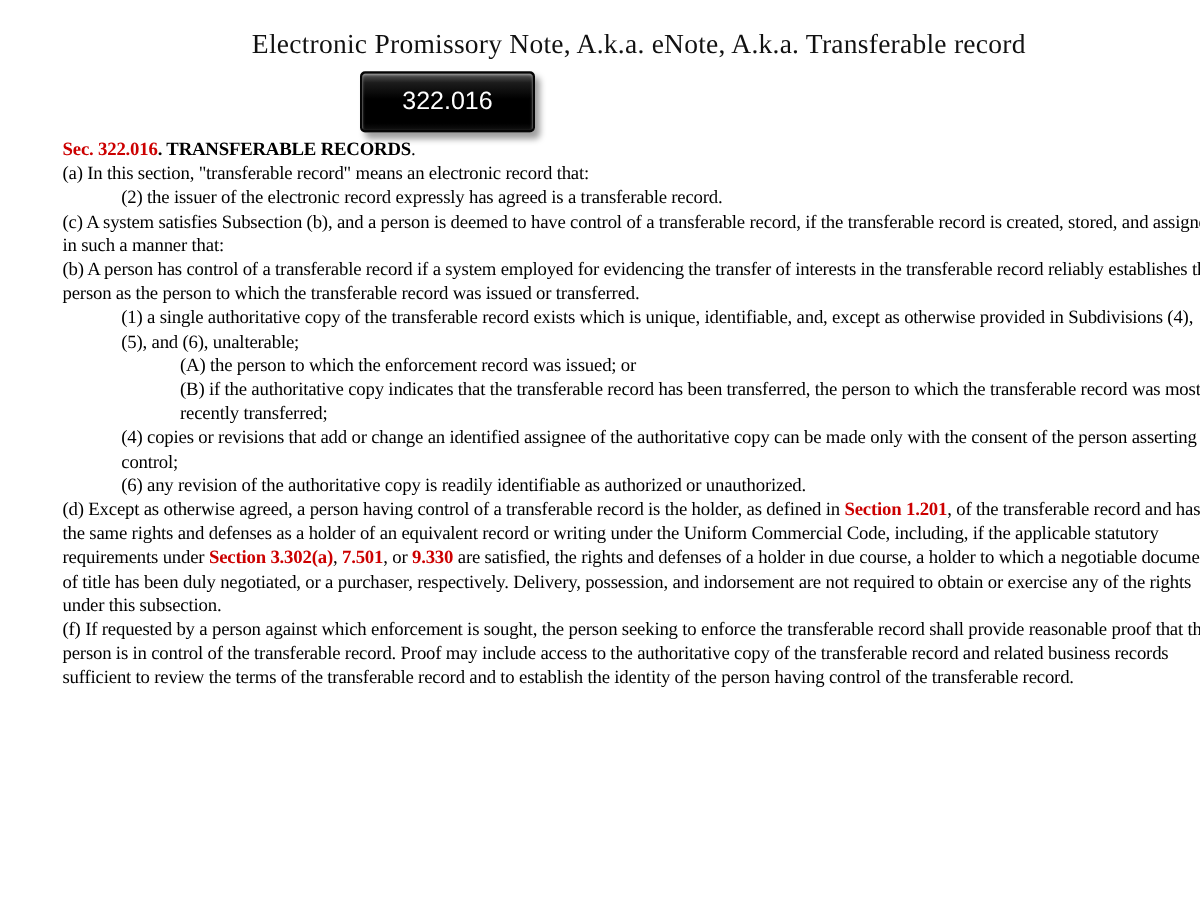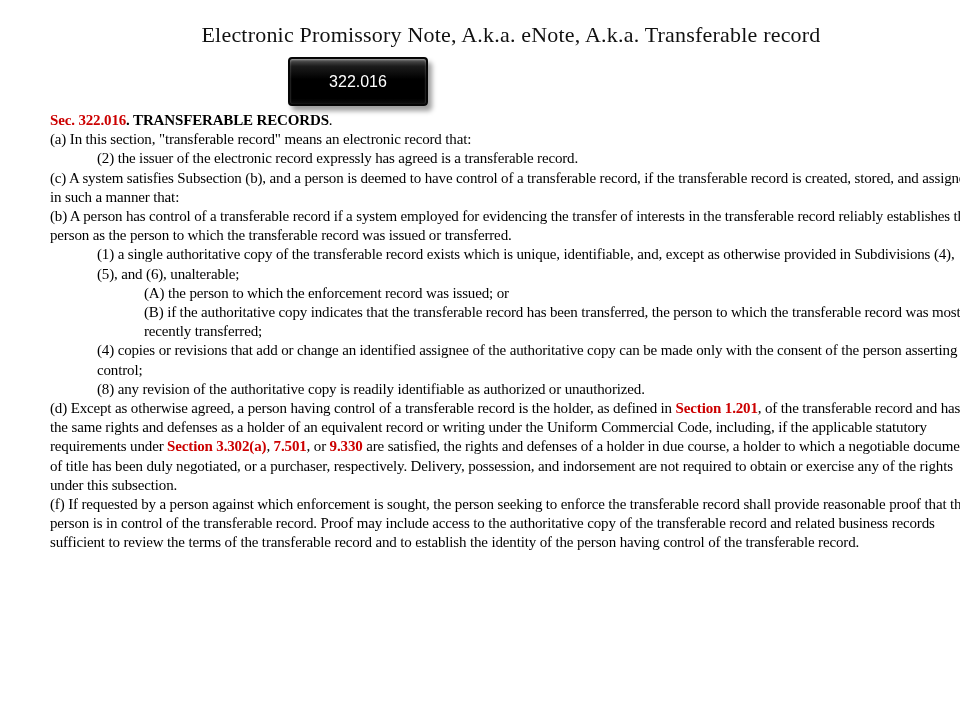--- a/index.html
+++ b/index.html
@@ -37,21 +37,21 @@
     background: linear-gradient(180deg, #5a5a5a 0%, #1c1c1c 16%, #000000 45%, #000000 88%, #101010 100%);
     border: 2px solid #050505;
     border-radius: 4px;
     box-shadow: 4px 5px 5px #9f9f9f, inset 0 1px 2px rgba(255,255,255,0.45);
     display: flex;
     align-items: center;
     justify-content: center;
   }
   .badge-label {
     font-family: "Liberation Sans", "DejaVu Sans", sans-serif;
-    font-size: 16px;
+    font-size: 20px;
     color: #ffffff;
   }
   .body {
     padding: 0 1px 0 33px;
   }
   .para {
     margin: 0;
     font-size: 15px;
     line-height: 19.2px;
     letter-spacing: -0.15px;
@@ -79,17 +79,17 @@
   <div class="body">
       <p class="para indent-0"><span class="seg-red-bold">Sec. 322.016</span><span class="seg-bold">. </span><span class="seg-bold">TRANSFERABLE RECORDS</span><span class="seg-normal">.</span></p>
       <p class="para indent-0"><span class="seg-normal">(a) In this section, "transferable record" means an electronic record that:</span></p>
       <p class="para indent-1"><span class="seg-normal">(2) the issuer of the electronic record expressly has agreed is a transferable record.</span></p>
       <p class="para indent-0"><span class="seg-normal">(c) A system satisfies Subsection (b), and a person is deemed to have control of a transferable record, if the transferable record is created, stored, and assigned in such a manner that:</span></p>
       <p class="para indent-0"><span class="seg-normal">(b) A person has control of a transferable record if a system employed for evidencing the transfer of interests in the transferable record reliably establishes that person as the person to which the transferable record was issued or transferred.</span></p>
       <p class="para indent-1"><span class="seg-normal">(1) a single authoritative copy of the transferable record exists which is unique, identifiable, and, except as otherwise provided in Subdivisions (4), (5), and (6), unalterable;</span></p>
       <p class="para indent-2"><span class="seg-normal">(A) the person to which the enforcement record was issued; or</span></p>
       <p class="para indent-2"><span class="seg-normal">(B) if the authoritative copy indicates that the transferable record has been transferred, the person to which the transferable record was most recently transferred;</span></p>
       <p class="para indent-1"><span class="seg-normal">(4) copies or revisions that add or change an identified assignee of the authoritative copy can be made only with the consent of the person asserting control;</span></p>
-      <p class="para indent-1"><span class="seg-normal">(8) any revision of the authoritative copy is readily identifiable as authorized or unauthorized.</span></p>
+      <p class="para indent-1"><span class="seg-normal">(6) any revision of the authoritative copy is readily identifiable as authorized or unauthorized.</span></p>
       <p class="para indent-0"><span class="seg-normal">(d) Except as otherwise agreed, a person having control of a transferable record is the holder, as defined in </span><span class="seg-red-bold">Section 1.201</span><span class="seg-normal">, of the transferable record and has the same rights and defenses as a holder of an equivalent record or writing under the Uniform Commercial Code, including, if the applicable statutory requirements under </span><span class="seg-red-bold">Section 3.302(a)</span><span class="seg-normal">, </span><span class="seg-red-bold">7.501</span><span class="seg-normal">, or </span><span class="seg-red-bold">9.330</span><span class="seg-normal"> are satisfied, the rights and defenses of a holder in due course, a holder to which a negotiable document of title has been duly negotiated, or a purchaser, respectively. Delivery, possession, and indorsement are not required to obtain or exercise any of the rights under this subsection.</span></p>
       <p class="para indent-0"><span class="seg-normal">(f) If requested by a person against which enforcement is sought, the person seeking to enforce the transferable record shall provide reasonable proof that the person is in control of the transferable record. Proof may include access to the authoritative copy of the transferable record and related business records sufficient to review the terms of the transferable record and to establish the identity of the person having control of the transferable record.</span></p>
     </div>
 </div>
 
 </body></html>

